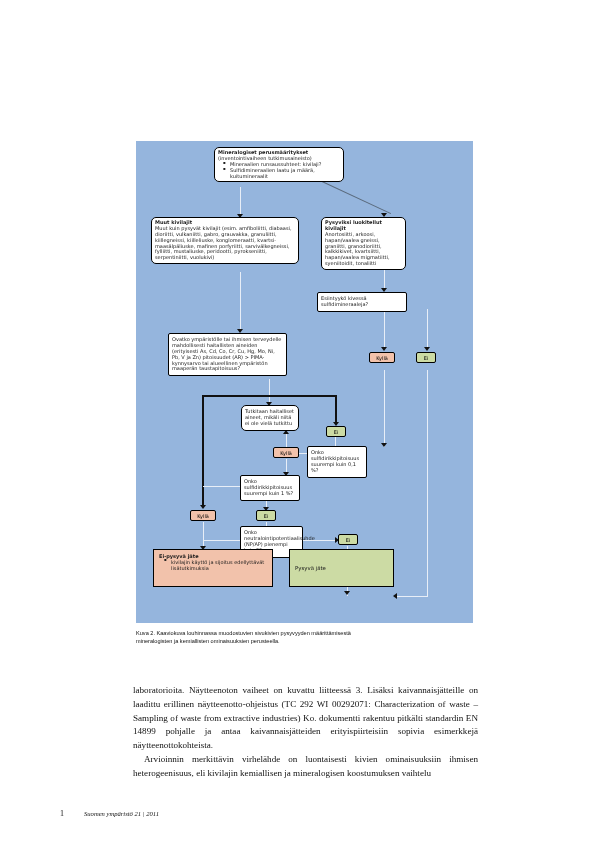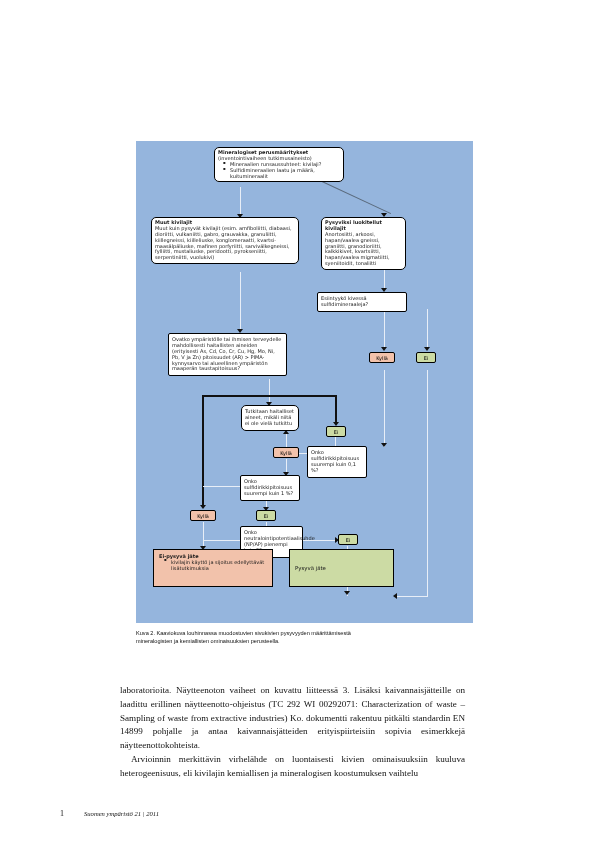--- a/index.html
+++ b/index.html
@@ -65,21 +65,21 @@
   .arl.rt{border-left:4px solid #111;}
 
   
   .caption{
     position:absolute;left:136px;top:629px;width:345px;
     font-family:"Liberation Sans", sans-serif;font-size:5.6px;
     line-height:1.45;color:#111;
   }
   
   .body-txt{
-    position:absolute;left:120px;top:684px;width:345px;
+    position:absolute;left:133px;top:684px;width:345px;
     font-family:"Liberation Serif", serif;font-size:9.1px;
     line-height:1.52;color:#111;text-align:justify;
   }
   .body-txt p{margin:0;}
   .body-txt p.ind{text-indent:11px;}
 
   
   .footer{position:absolute;left:60px;top:802px;width:300px;
     font-family:"Liberation Serif", serif;color:#111;}
   .footer .pg{font-size:8px;display:inline-block;width:24px;}
@@ -237,20 +237,20 @@
     </div>
   </div>
 
   <div class="caption">
     <div>Kuva 2. Kaaviokuva louhinnassa muodostuvien sivukivien pysyvyyden määrittämisestä</div>
     <div>mineralogisten ja kemiallisten ominaisuuksien perusteella.</div>
   </div>
 
   <div class="body-txt">
     <p>laboratorioita. Näytteenoton vaiheet on kuvattu liitteessä 3. Lisäksi kaivannaisjätteille on laadittu erillinen näytteenotto-ohjeistus (TC 292 WI 00292071: Characterization of waste – Sampling of waste from extractive industries) Ko. dokumentti rakentuu pitkälti standardin EN 14899 pohjalle ja antaa kaivannaisjätteiden erityispiirteisiin sopivia esimerkkejä näytteenottokohteista.</p>
-    <p class="ind">Arvioinnin merkittävin virhelähde on luontaisesti kivien ominaisuuksiin kuuluva heterogeenisuus, eli kivilajin kemiallisen ja mineralogisen koostumuksen vaihtelu</p>
+    <p class="ind">Arvioinnin merkittävin virhelähde on luontaisesti kivien ominaisuuksiin ihmisen heterogeenisuus, eli kivilajin kemiallisen ja mineralogisen koostumuksen vaihtelu</p>
   </div>
 
   <div class="footer">
     <span class="pg">1</span><span class="src">Suomen ympäristö  21 | 2011</span>
   </div>
 
 </div>
 
 </body></html>

